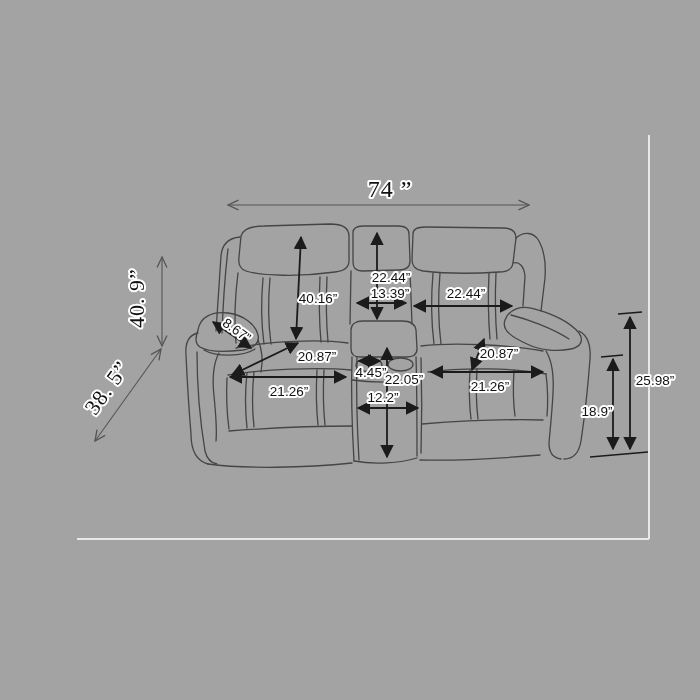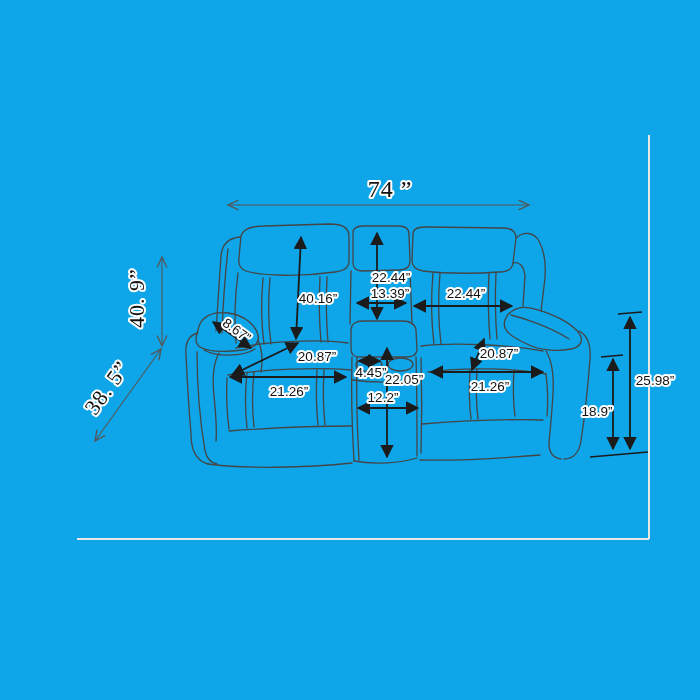--- a/index.html
+++ b/index.html
@@ -1,16 +1,16 @@
 <!DOCTYPE html>
 <html><head>
 <meta charset="utf-8">
 <style>
   html,body{margin:0;padding:0;background:#ffffff;}
-  .stage{position:relative;width:700px;height:700px;background:#0ea5e9;overflow:hidden;
+  .stage{position:relative;width:700px;height:700px;background:#a3a3a3;overflow:hidden;
          font-family:"Liberation Sans",sans-serif;text-decoration:underline;}
   svg{display:block;}
   .sofa-line{fill:none;stroke:#454545;stroke-width:1.3;stroke-linecap:round;stroke-linejoin:round;}
   .dim-arrow{fill:none;stroke:#1b1b1b;stroke-width:1.8;}
   .dim-cap{fill:none;stroke:#1b1b1b;stroke-width:1.6;}
   .thin-arrow{fill:none;stroke:#555555;stroke-width:1.1;}
   .frame-line{fill:none;stroke:#e8e8e8;stroke-width:2;}
   text{fill:#111111;paint-order:stroke;stroke:#ffffff;stroke-width:4px;stroke-linejoin:round;}
   .lbl-sans{font-family:"Liberation Sans",sans-serif;font-size:13.5px;text-anchor:middle;}
   .lbl-serif{font-family:"Liberation Serif","DejaVu Serif",serif;font-size:24px;text-anchor:middle;letter-spacing:1px;}

